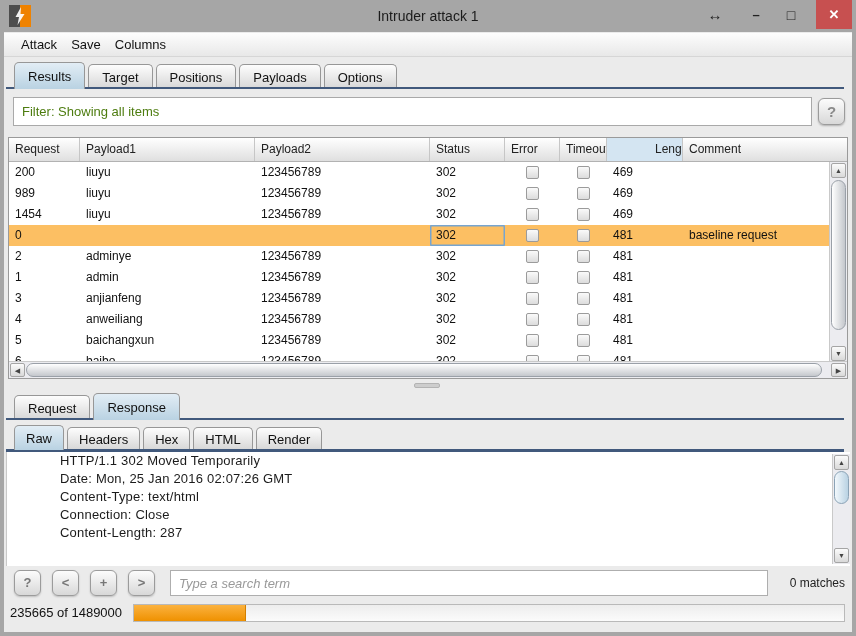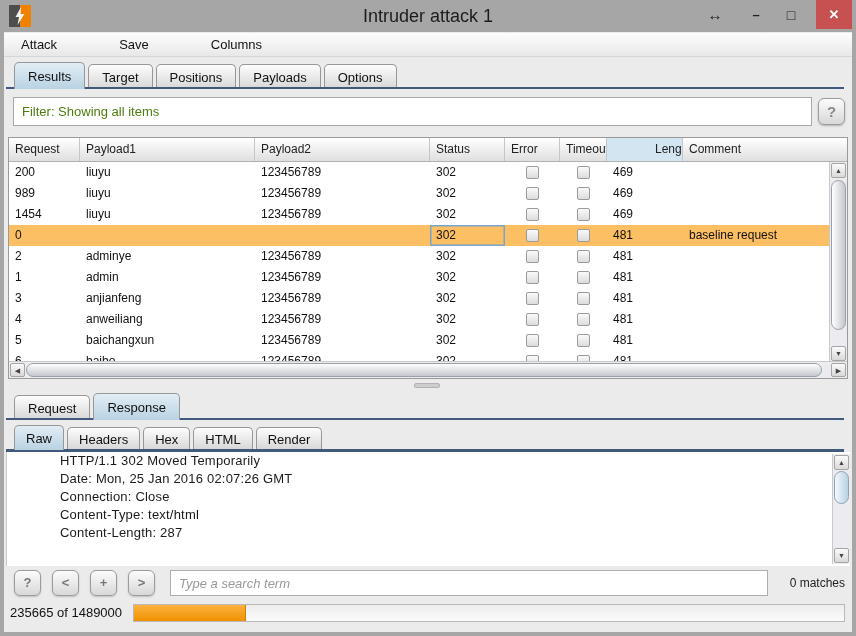--- a/index.html
+++ b/index.html
@@ -2,31 +2,31 @@
 <html><head>
 <meta charset="utf-8">
 <style>
   * { margin:0; padding:0; box-sizing:border-box; }
   html,body { width:856px; height:636px; font-family:"Liberation Sans", sans-serif; }
   .window { position:relative; width:856px; height:636px; background:#a6a6a6; overflow:hidden; }
 
   
   .titlebar { position:absolute; left:0; top:0; width:856px; height:32px; background:#a6a6a6; }
   .app-icon { position:absolute; left:9px; top:5px; width:22px; height:22px; }
-  .win-title { position:absolute; left:0; right:0; top:0; height:32px; text-align:center; line-height:32px; font-size:18px; color:#1c1c1c; }
+  .win-title { position:absolute; left:0; right:0; top:0; height:32px; text-align:center; line-height:32px; font-size:14px; color:#1c1c1c; }
   .ctrl { position:absolute; top:0; height:30px; width:30px; text-align:center; line-height:30px; font-size:13px; color:#222; cursor:default; }
   .ctrl.resize { left:700px; font-size:15px; }
   .ctrl.min { left:741px; font-weight:bold; }
   .ctrl.max { left:776px; font-size:14px; }
   .ctrl.close { left:816px; width:36px; height:29px; background:#c75050; color:#fff; font-weight:bold; line-height:29px; }
 
   
   .client { position:absolute; left:4px; top:32px; width:848px; height:600px; background:#ebebeb; }
 
-  .menubar { position:absolute; left:4px; top:33px; width:848px; height:24px; background:linear-gradient(#fdfdfd,#e8e8e8); border-bottom:1px solid #d6d6d6; display:flex; align-items:center; padding-left:10px;gap:48px; }
+  .menubar { position:absolute; left:4px; top:33px; width:848px; height:24px; background:linear-gradient(#fdfdfd,#e8e8e8); border-bottom:1px solid #d6d6d6; display:flex; align-items:center; padding-left:10px; }
   .menu-item { font-size:13px; color:#111; padding:0 7px; height:24px; line-height:24px; }
 
   
   .tabrow { position:absolute; display:flex; align-items:flex-end; }
   .tab { height:25px; line-height:25px; padding:0 13px; font-size:13px; color:#111; background:linear-gradient(#fdfdfd,#d6d6d6); border:1px solid #979797; border-bottom:none; border-radius:5px 5px 0 0; margin-right:3px; position:relative; z-index:1; }
   .tab.selected { background:linear-gradient(#e2edf5,#b9d2e2); height:27px; line-height:27px; z-index:3; }
   .navy { position:absolute; left:6px; width:838px; height:2px; background:#41597c; z-index:2; }
 
   .main-tabs { left:14px; top:61px; height:28px; }
   .navy1 { top:87px; }
@@ -304,22 +304,22 @@
       <div class="tab">Hex</div>
       <div class="tab">HTML</div>
       <div class="tab">Render</div>
     </div>
   <div class="navy navy3"></div>
 
   <div class="response">
     <div id="resp-lines">
         <div class="resp-line">HTTP/1.1 302 Moved Temporarily</div>
         <div class="resp-line">Date: Mon, 25 Jan 2016 02:07:26 GMT</div>
+        <div class="resp-line">Content-Type: text/html</div>
         <div class="resp-line">Connection: Close</div>
-        <div class="resp-line">Content-Type: text/html</div>
         <div class="resp-line">Content-Length: 287</div>
       </div>
     <div class="rscroll">
       <div class="sbtn up">▲</div>
       <div class="rthumb"></div>
       <div class="sbtn down">▼</div>
     </div>
   </div>
 
   <div class="sq-btn" style="left:14px">?</div>

